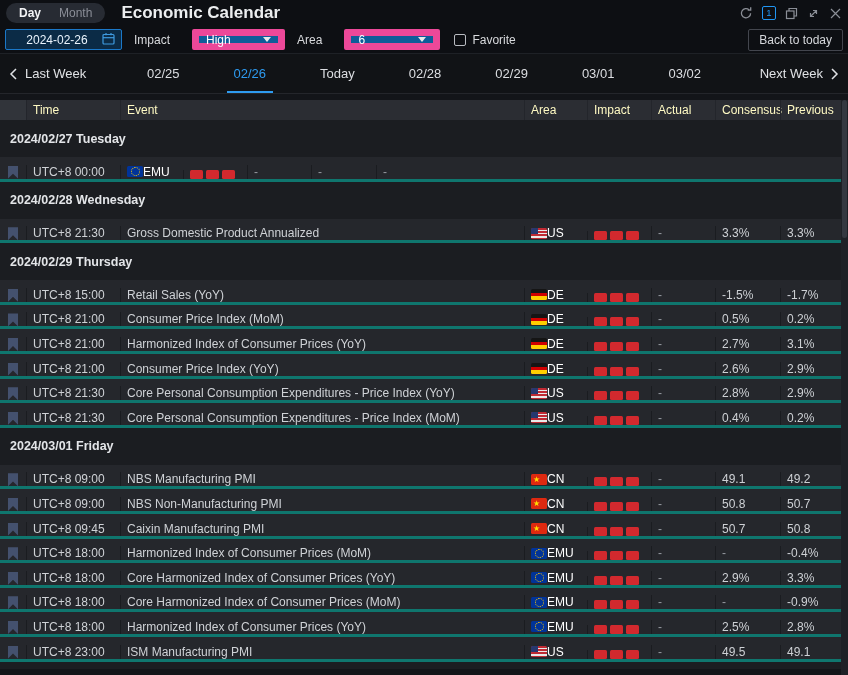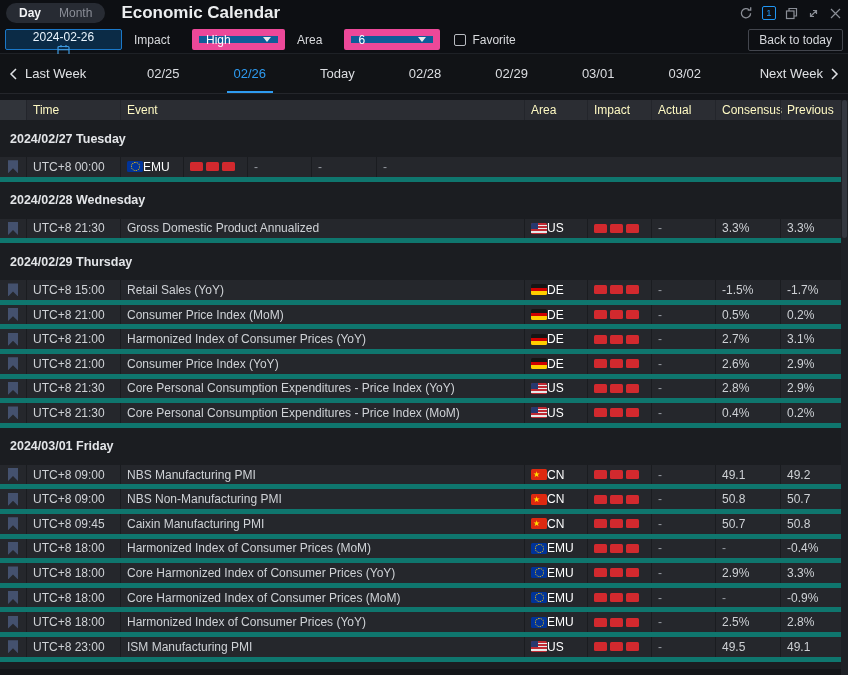--- a/index.html
+++ b/index.html
@@ -15,21 +15,21 @@
   .app-title { font-weight:700; color:#eceef0; font-size:17px; margin-left:16px; }
   .win-icons { margin-left:auto; display:flex; align-items:center; gap:9px; }
   .win-icons svg { display:block; }
   .count-badge { width:14px; height:14px; border:1px solid #2196f3; border-radius:2px; color:#2196f3;
                  font-size:9.5px; line-height:12px; text-align:center; }
 
   
   .filterbar { height:28px; display:flex; align-items:center; background:#0d0f13; padding:0 5px;
                border-bottom:1px solid #1e2126; flex:none; }
   .date-input { width:117px; height:21px; border:1px solid #1b78c8; background:#0b2b46; border-radius:2px;
-                display:flex; align-items:center; padding:0 6px; color:#eaf4fd;flex-direction:column; }
+                display:flex; align-items:center; padding:0 6px; color:#eaf4fd; }
   .date-input .val { flex:1; text-align:center; }
   .flabel { color:#d8dadd; margin-left:12px; }
   .select { height:21px; background:#0e5c99; border:7px solid #ec4899; border-radius:2px; color:#fff;
             display:flex; align-items:center; padding:0 7px; margin-left:22px; }
   .select .caret { margin-left:auto; width:0; height:0; border-left:4px solid transparent;
                    border-right:4px solid transparent; border-top:5px solid #e8eaec; }
   .sel-impact { width:93px; }
   .sel-area { width:96px; }
   .checkbox { width:12px; height:12px; border:1.5px solid #b9bcc2; border-radius:2px; margin-left:14px; background:transparent; }
   .cb-label { color:#d8dadd; margin-left:6px; }
@@ -51,21 +51,21 @@
   .thead .th { display:flex; align-items:center; padding-left:6px; border-left:1px solid #23252b; }
   .thead .th:first-child { border-left:none; background:#31343a; padding-left:0; }
   .tbody { background:#1b1d21; height:calc(100% - 26px); overflow:hidden; margin-right:7px; }
 
   .c-pin{width:26px;flex:none;} .c-time{width:94px;flex:none;} .c-event{flex:1;min-width:0;}
   .c-area{width:63px;flex:none;} .c-impact{width:64px;flex:none;} .c-actual{width:64px;flex:none;}
   .c-cons{width:65px;flex:none;} .c-prev{width:61px;flex:none;}
 
   .group-row { height:37px; display:flex; align-items:center; padding-left:10px; background:#1b1d21;
                color:#e3e5e8; font-weight:700; font-size:12.5px; }
-  .data-row { height:24.6px; display:flex; background:#25272c; border-bottom:5px solid #0f766e; }
+  .data-row { height:24.6px; display:flex; background:#25272c; border-bottom:3px solid #0f766e;align-items:flex-end; }
   .data-row > div { display:flex; align-items:center; padding-left:6px; border-left:1px solid #1a1c20; overflow:hidden; white-space:nowrap; }
   .data-row > div:first-child { border-left:none; justify-content:center; padding-left:0; }
   .cell-time, .cell-event { color:#cfd2d6; }
   .dash { color:#969aa1; }
 
   .pin { width:10px; height:13px; background:#44516e;
          clip-path:polygon(0 0,100% 0,100% 100%,50% 62%,0 100%); }
 
   .flag { width:16px; height:11px; border-radius:1.5px; flex:none; display:inline-flex;
           align-items:center; justify-content:center; position:relative; overflow:hidden; }

